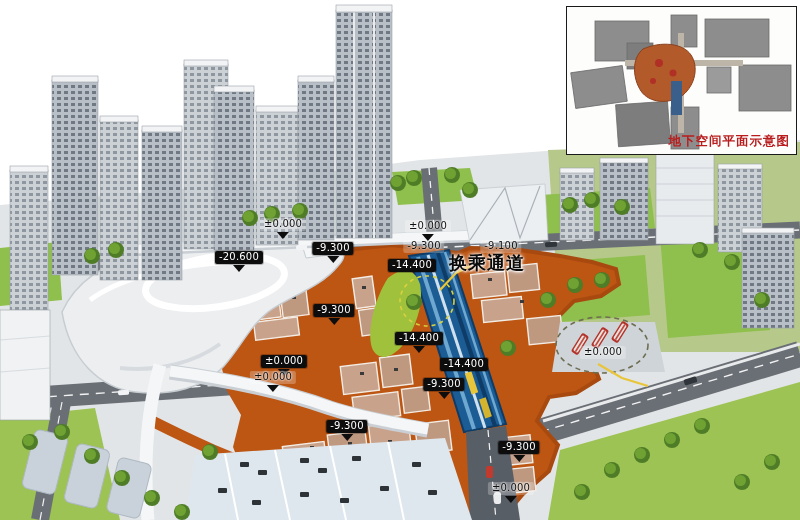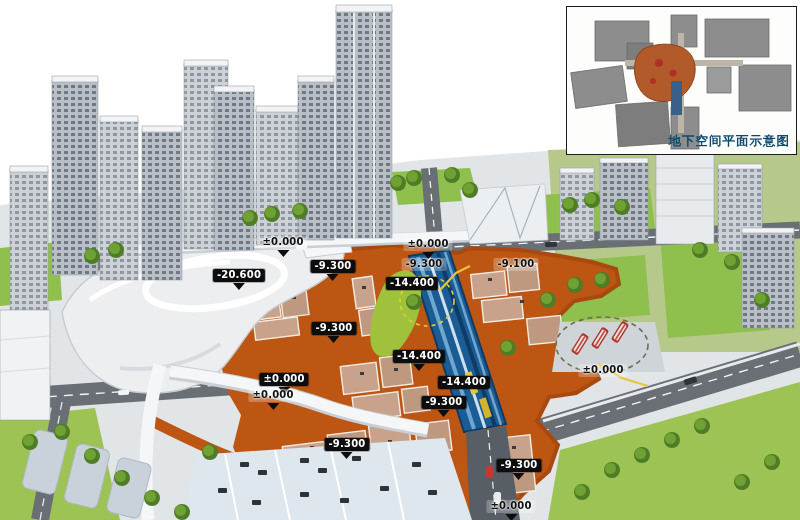--- a/index.html
+++ b/index.html
@@ -2,40 +2,40 @@
 <html><head>
 <meta charset="utf-8">
 <style>
   html,body{margin:0;padding:0;background:#fff;}
   .stage{position:relative;width:800px;height:520px;overflow:hidden;background:#ffffff;
          font-family:"DejaVu Sans","Liberation Sans",sans-serif;}
   .scene{position:absolute;left:0;top:0;z-index:1;}
 
   
   .elev{position:absolute;transform:translateX(-50%);text-align:center;z-index:6;
-        font-weight:bold;font-size:10px;line-height:1.05;letter-spacing:.2px;pointer-events:none;margin-top:18px;}
+        font-weight:normal;font-size:10px;line-height:1.05;letter-spacing:.2px;pointer-events:none;}
   .elev .txt{display:inline-block;padding:1px 4px;border-radius:2px;}
   .elev.pill .txt{background:#0d0d0d;color:#ffffff;box-shadow:0 0 0 1px rgba(0,0,0,.25);}
   .elev.plain .txt{color:#101010;background:rgba(255,255,255,.25);
         text-shadow:0 0 2px #fff,0 0 3px #fff;}
   .elev .arrow{width:0;height:0;margin:1px auto 0;border-left:6px solid transparent;
         border-right:6px solid transparent;border-top:7px solid #0d0d0d;}
 
   
   .callout{position:absolute;transform:translateX(-50%);z-index:6;font-weight:bold;color:#0a0a0a;
         text-shadow:0 0 3px #fff,0 0 5px rgba(255,255,255,.9),1px 1px 2px rgba(255,255,255,.8);
         white-space:nowrap;pointer-events:none;}
   .callout.transfer{font-size:18px;letter-spacing:1px;}
   .callout.bus{font-size:16px;letter-spacing:1px;}
 
   
   .inset{position:absolute;left:566px;top:6px;width:231px;height:149px;background:#fdfdfc;
         border:1.5px solid #1a1a1a;z-index:5;box-sizing:border-box;}
   .inset .caption{position:absolute;right:6px;bottom:4px;font-size:12.5px;font-weight:bold;
-        color:#0c4a6e;letter-spacing:1px;}
+        color:#b91c1c;letter-spacing:1px;}
 </style>
 </head>
 <body>
 
 <div class="stage">
 
 <svg class="scene" width="800" height="520" viewBox="0 0 800 520">
   <defs>
     <pattern id="win" width="7" height="6" patternUnits="userSpaceOnUse">
       <rect width="7" height="6" fill="#ccd1d6"></rect>
@@ -371,29 +371,30 @@
       <circle cx="86" cy="74" r="3" fill="#b03026"></circle>
       <rect x="104" y="74" width="11" height="34" fill="#3a5f8a"></rect>
     </g>
   </svg>
   <div class="caption">地下空间平面示意图</div>
 </div>
 
 <div class="elev pill" style="left:239px;top:251px"><span class="txt">-20.600</span><div class="arrow"></div></div>
 <div class="elev pill" style="left:333px;top:242px"><span class="txt">-9.300</span><div class="arrow"></div></div>
 <div class="elev plain" style="left:424px;top:240px"><span class="txt">-9.300</span></div>
-<div class="elev plain" style="left:516px;top:240px"><span class="txt">-9.100</span></div>
+<div class="elev plain" style="left:501px;top:240px"><span class="txt">-9.100</span></div>
 <div class="elev plain" style="left:283px;top:218px"><span class="txt">±0.000</span><div class="arrow"></div></div>
 <div class="elev plain" style="left:428px;top:220px"><span class="txt">±0.000</span><div class="arrow"></div></div>
 <div class="elev pill" style="left:334px;top:304px"><span class="txt">-9.300</span><div class="arrow"></div></div>
 <div class="elev pill" style="left:419px;top:332px"><span class="txt">-14.400</span><div class="arrow"></div></div>
 <div class="elev pill" style="left:464px;top:358px"><span class="txt">-14.400</span></div>
 <div class="elev pill" style="left:444px;top:378px"><span class="txt">-9.300</span><div class="arrow"></div></div>
 <div class="elev pill" style="left:284px;top:355px"><span class="txt">±0.000</span><div class="arrow"></div></div>
 <div class="elev plain" style="left:273px;top:371px"><span class="txt">±0.000</span><div class="arrow"></div></div>
 <div class="elev pill" style="left:347px;top:420px"><span class="txt">-9.300</span><div class="arrow"></div></div>
 <div class="elev pill" style="left:519px;top:441px"><span class="txt">-9.300</span><div class="arrow"></div></div>
 <div class="elev plain" style="left:511px;top:482px"><span class="txt">±0.000</span><div class="arrow"></div></div>
 <div class="elev plain" style="left:603px;top:346px"><span class="txt">±0.000</span></div>
 <div class="elev pill" style="left:412px;top:259px"><span class="txt">-14.400</span></div>
 
+<div class="callout transfer" style="left:487px;top:251px">换乘通道</div>
 
 </div>
 
 </body></html>

